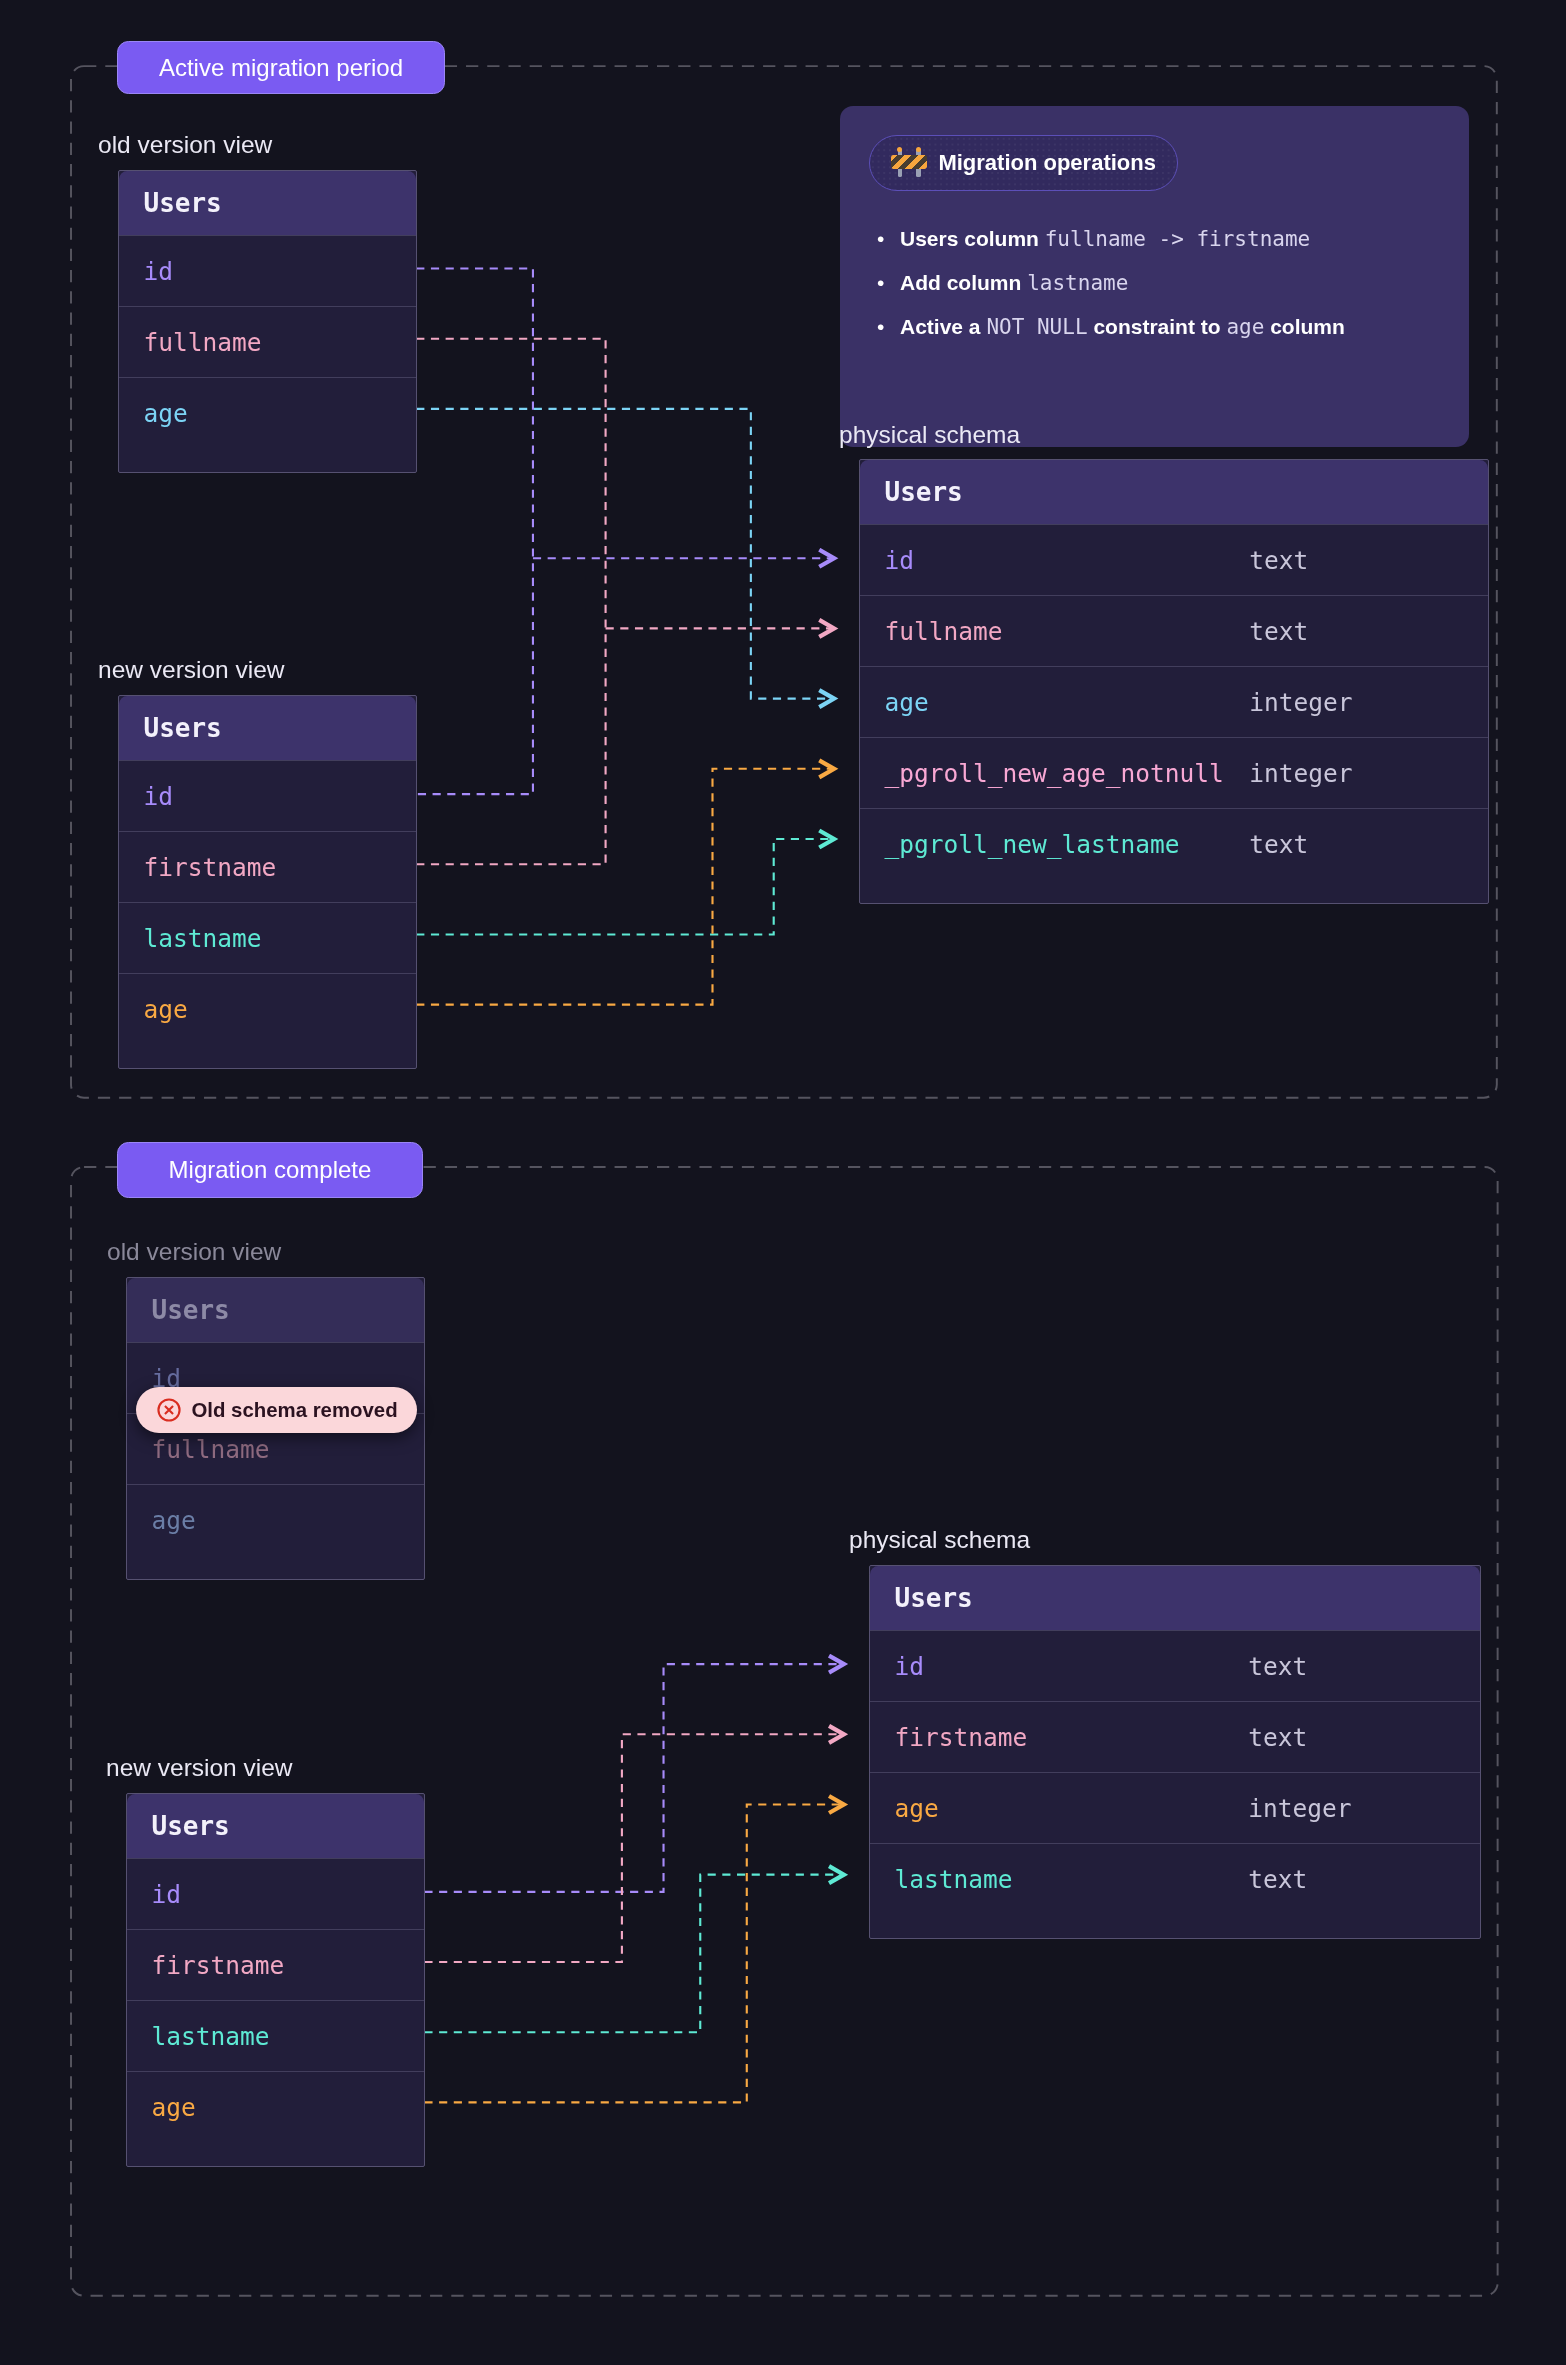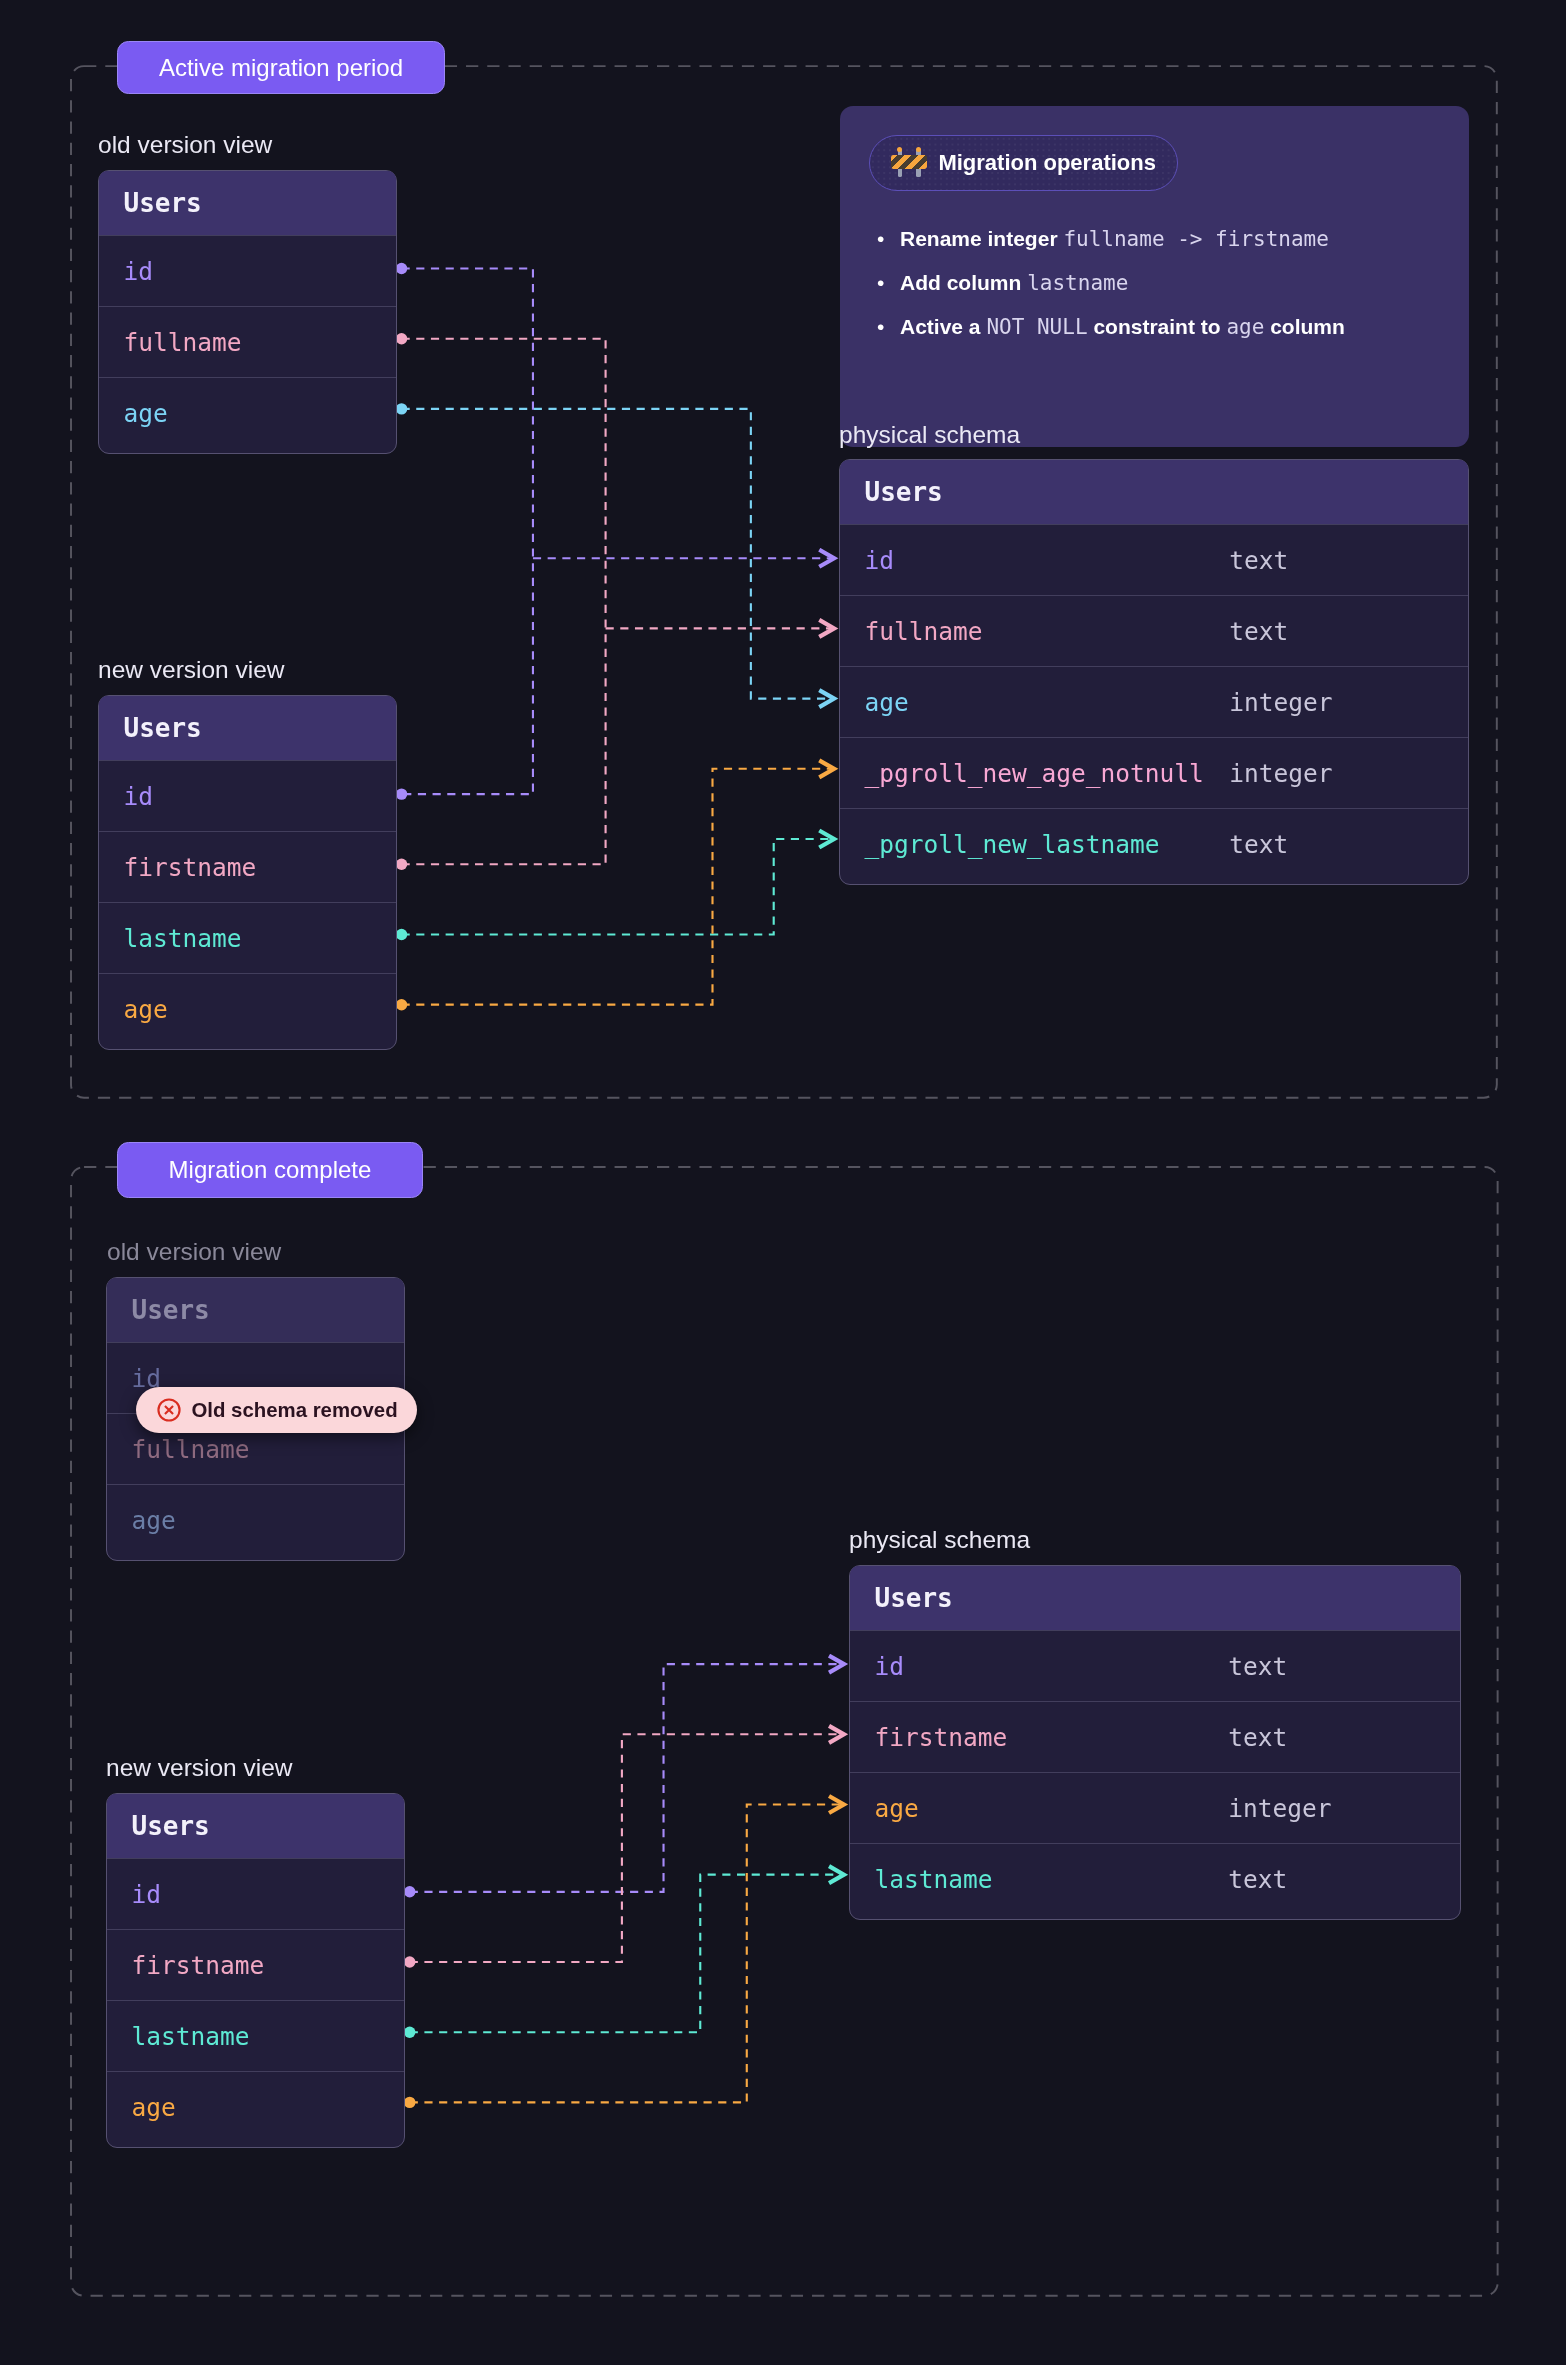--- a/index.html
+++ b/index.html
@@ -12,21 +12,21 @@
   .srect{fill:none;stroke:var(--p-dash);stroke-width:2.4;stroke-dasharray:15 11;}
   
   .badge{position:absolute;display:flex;align-items:center;justify-content:center;
     background:var(--p-badge_bg);border:1.6px solid var(--p-badge_border);border-radius:11.4px;
     color:#fff;font-size:24px;font-weight:400;z-index:6;}
   
   .lbl{position:absolute;font-size:24.5px;color:var(--p-label_text);z-index:4;}
   .lbl.dim{color:var(--p-muted_label);}
   
   .tbl{position:absolute;background:var(--p-row_bg);border:1.2px solid var(--p-table_border);
-    border-radius:11px;padding-bottom:5px;z-index:4;box-sizing:border-box;}
+    border-radius:2px;padding-bottom:24px;z-index:4;box-sizing:border-box;margin-left:20px;}
   .tbl .hd{height:64px;background:var(--p-header_bg);display:flex;align-items:center;
     padding:0 24.5px;font-family:"DejaVu Sans Mono",monospace;font-weight:700;font-size:26px;
     color:var(--p-header_text);border-radius:8.2px 8.2px 0 0;}
   .tbl .row{position:relative;height:70px;display:flex;align-items:center;padding:0 24.5px;
     font-family:"DejaVu Sans Mono",monospace;font-size:24.5px;border-top:0.8px solid var(--p-row_sep);}
   .tbl .row:first-of-type{border-top:none;}
   .tbl .type{position:absolute;left:62%;color:var(--p-type_text);}
   .tbl.dim .hd{background:var(--p-header_bg_dim);color:var(--p-muted_header);}
   
   .ops{position:absolute;left:840px;top:106px;width:629px;height:341px;
@@ -129,21 +129,21 @@
       <span class="barrier">
         <span class="post l"></span>
           <span class="post r"></span>
         <span class="tip l"></span>
           <span class="tip r"></span>
         <span class="bar"></span>
       </span>
       <span>Migration operations</span>
     </div>
     <div class="ops-line" style="top:121px;">
-      <span class="b">Rename integer </span><span class="m">fullname -&gt; firstname</span>
+      <span class="b">Users column </span><span class="m">fullname -&gt; firstname</span>
     </div>
     <div class="ops-line" style="top:165px;">
       <span class="b">Add column </span><span class="m">lastname</span>
     </div>
     <div class="ops-line" style="top:209px;">
       <span class="b">Active a </span><span class="m">NOT NULL</span><span class="b"> constraint to </span><span class="m">age</span><span class="b"> column</span>
     </div>
   </div>
 
   <div class="lbl" style="left:839px;top:421px;">physical schema</div>

